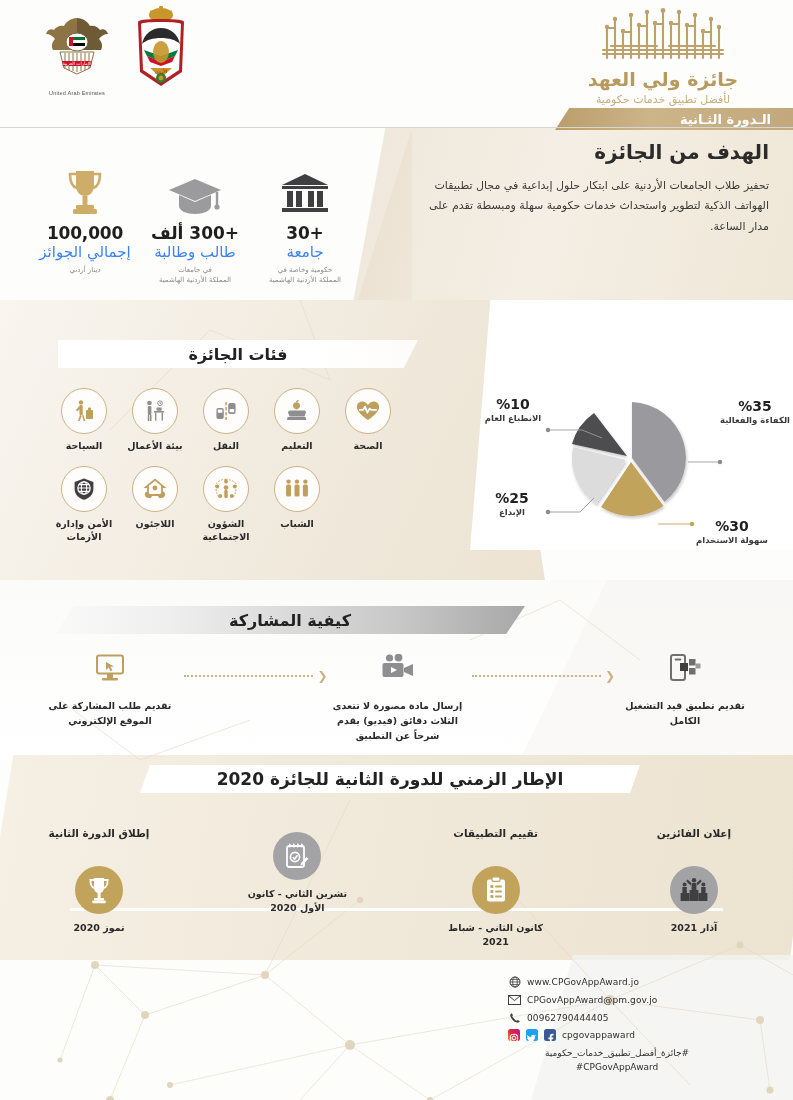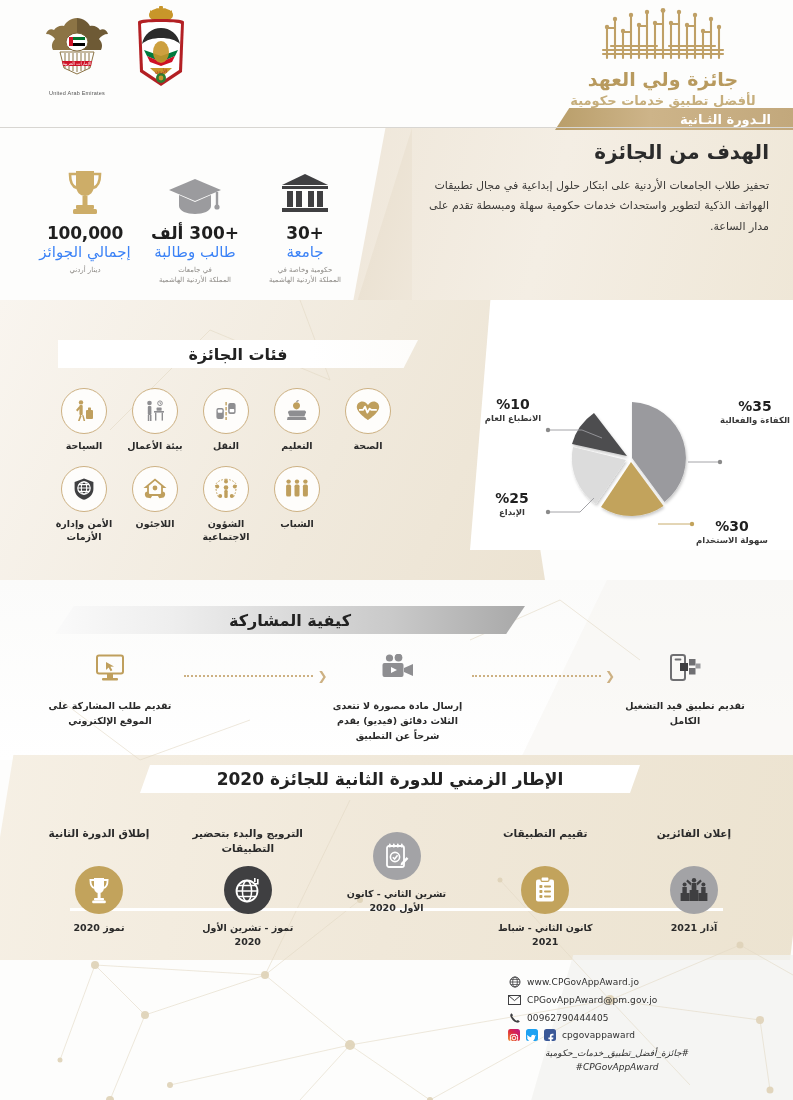--- a/index.html
+++ b/index.html
@@ -72,21 +72,21 @@
   
   .header { position:absolute; left:0; top:0; width:793px; height:128px; }
   .hrule { position:absolute; left:0; top:127px; width:793px; height:1px; background:#d8d6d2; }
 
   .emblem { position:absolute; }
   .emblem-cap { font-size:5.5px; color:#555; text-align:center; letter-spacing:.2px;
                 margin-top:2px; font-family:"Liberation Sans",sans-serif; }
 
   .brand { position:absolute; right:30px; top:8px; width:200px; text-align:center; }
   .brand-name { font-size:19px; color:#b89a5e; font-weight:bold; letter-spacing:.5px; margin-top:2px; }
-  .brand-sub  { font-size:13px; color:#c6ae7c; letter-spacing:.3px; margin-top:3px;font-weight:bold; }
+  .brand-sub  { font-size:11px; color:#c6ae7c; letter-spacing:.3px; margin-top:3px; }
 
   .edition-bar {
     position:absolute; right:0; top:108px; width:238px; height:22px;
     background:linear-gradient(90deg,#b99e6a 0%,#cdb489 40%,#c2a87c 100%);
     clip-path:polygon(6% 0%, 100% 0%, 100% 100%, 0% 100%);
     color:#fff; font-size:13px; font-weight:bold;
     display:flex; align-items:center; justify-content:flex-start;
     padding-right:22px; letter-spacing:.5px;
   }
 
@@ -164,21 +164,21 @@
   .tl-circ.dark { background:#3f3f41; }
   .tl-circ.grey { background:#a3a3a6; }
   .tl-date { font-size:9.5px; font-weight:bold; color:#2a2a2a; line-height:1.45; margin-top:7px; }
 
   
   .foot { position:absolute; right:55px; top:975px; width:230px; text-align:right; }
   .foot-row { display:flex; flex-direction:row-reverse; align-items:center; gap:6px;
               margin-bottom:5px; justify-content:flex-start; }
   .foot-txt { font-size:9px; color:#2f2f2f; letter-spacing:.1px; direction:ltr; }
   .foot-ico { width:13px; height:13px; display:flex; align-items:center; justify-content:center; }
-  .foot-tags { margin-top:4px; text-align:center; padding-right:12px;font-style:italic; }
+  .foot-tags { margin-top:4px; text-align:center; padding-right:12px; }
   .foot-tag { font-size:9px; color:#2f2f2f; line-height:1.6; }
 
   .sq { width:12px; height:12px; border-radius:2.5px; display:inline-block; }
 </style>
 </head>
 <body>
 
 <div id="page">
 
   <div class="bg-layer">
@@ -662,36 +662,20 @@
             <path d="M7 4 H3.4 C3.4 9.6 5.2 11.6 7.6 12.2" stroke="#fff" stroke-width="1.8" fill="none"></path>
             <path d="M17 4 H20.6 C20.6 9.6 18.8 11.6 16.4 12.2" stroke="#fff" stroke-width="1.8" fill="none"></path>
             <rect x="10.6" y="17" width="3" height="5"></rect>
             <rect x="7" y="22" width="10" height="2.4" rx=".8"></rect>
             <rect x="5.2" y="24.4" width="13.6" height="2.8" rx="1"></rect>
           </svg>
         </div>
         <div class="tl-date">تموز 2020</div>
       </div>
 
-      <div class="tl-item">
-        <div class="tl-top">الترويج والبدء بتحضير التطبيقات</div>
-        <div class="tl-circ dark">
-          <svg width="28" height="28" viewBox="0 0 28 28">
-            <circle cx="13" cy="15" r="10.5" fill="none" stroke="#fff" stroke-width="1.8"></circle>
-            <ellipse cx="13" cy="15" rx="4.6" ry="10.5" fill="none" stroke="#fff" stroke-width="1.5"></ellipse>
-            <path d="M2.6 15 H23.4 M4.4 9.4 H21.6 M4.4 20.6 H21.6" stroke="#fff" stroke-width="1.5" fill="none"></path>
-            <g fill="#fff">
-              <rect x="20" y="2" width="1.6" height="4"></rect>
-              <rect x="23" y="3" width="1.6" height="4"></rect>
-              <rect x="20" y="7" width="4.6" height="1.5"></rect>
-            </g>
-          </svg>
-        </div>
-        <div class="tl-date">تموز - تشرين الأول 2020</div>
-      </div>
 
       <div class="tl-item">
         <div class="tl-circ grey">
           <svg width="26" height="28" viewBox="0 0 26 28">
             <rect x="3" y="4" width="17" height="21" rx="2" fill="none" stroke="#fff" stroke-width="1.8"></rect>
             <g fill="#fff">
               <rect x="5" y="1.6" width="1.6" height="4" rx=".7"></rect>
               <rect x="9" y="1.6" width="1.6" height="4" rx=".7"></rect>
               <rect x="13" y="1.6" width="1.6" height="4" rx=".7"></rect>
               <rect x="17" y="1.6" width="1.6" height="4" rx=".7"></rect>

